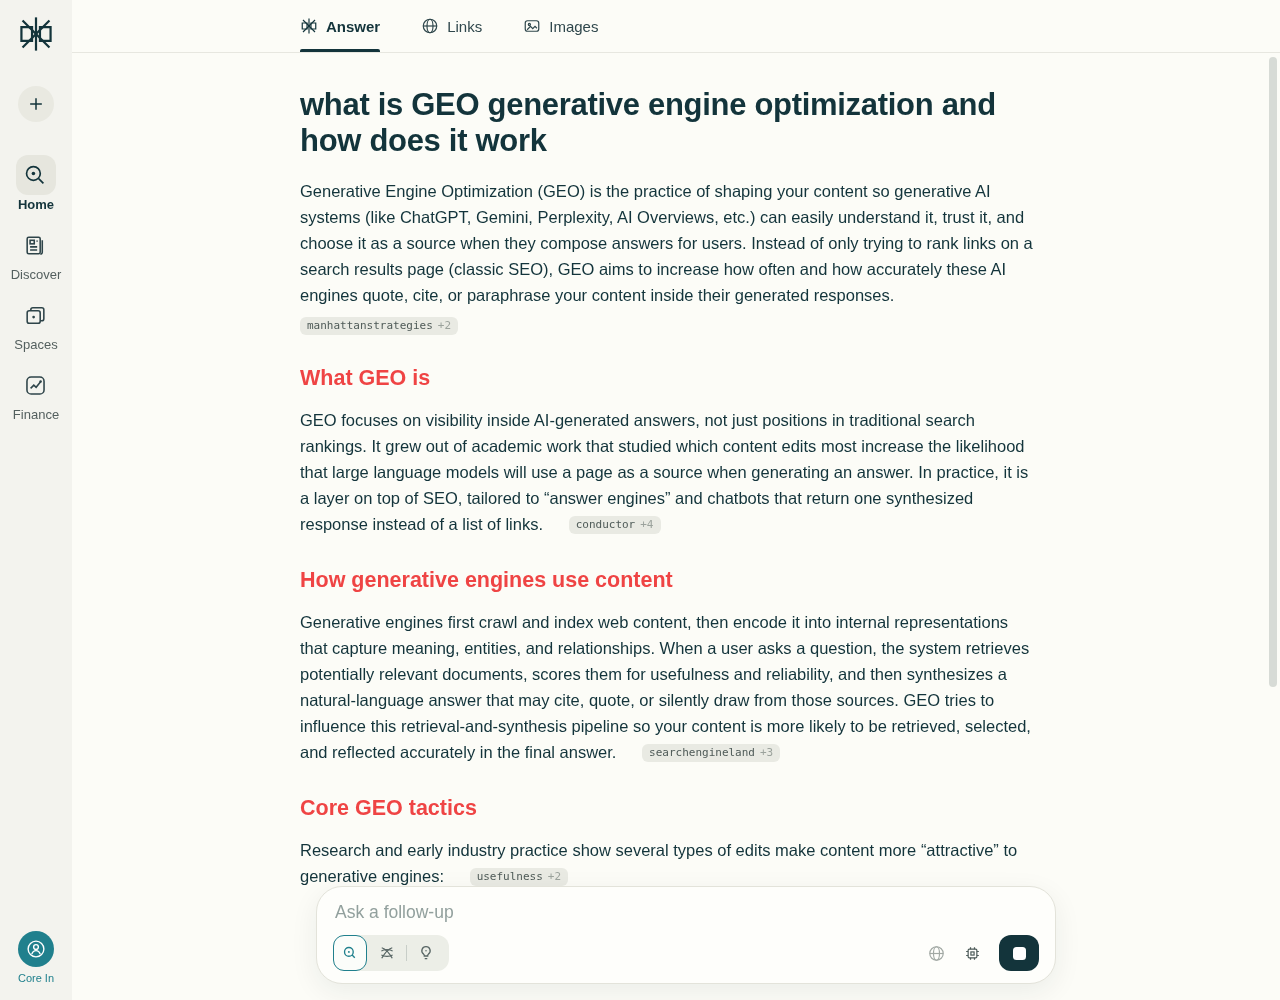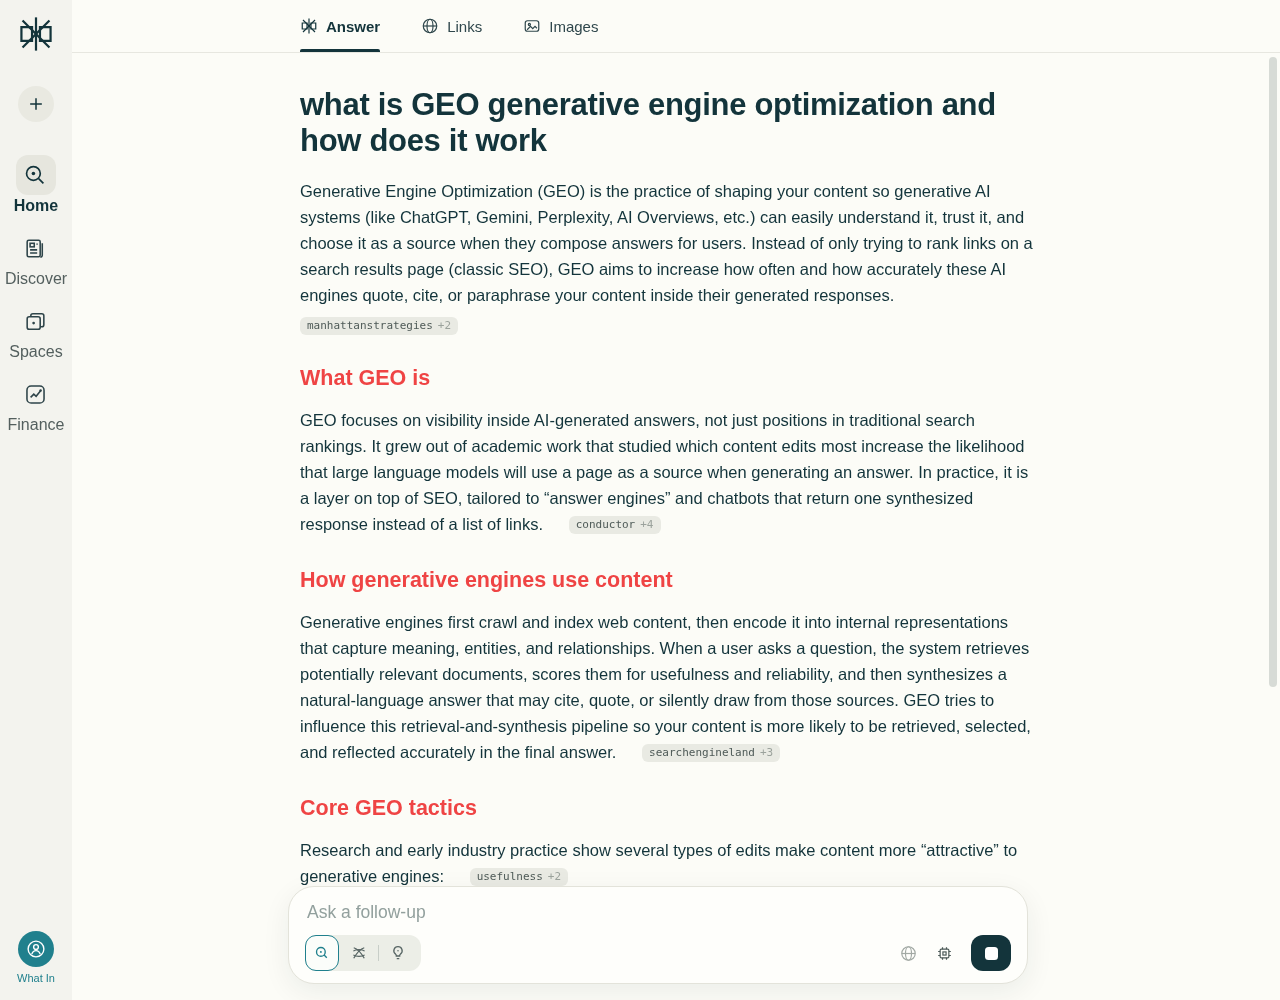--- a/index.html
+++ b/index.html
@@ -20,21 +20,21 @@
   .logo { width:42px; height:44px; color:#13343b; display:flex; align-items:center; justify-content:center; }
   .new-btn {
     margin-top:30px; width:36px; height:36px; border-radius:50%;
     background:#e9e9e1; border:none; color:#13343b;
     display:flex; align-items:center; justify-content:center; cursor:pointer;
   }
   .nav { margin-top:33px; display:flex; flex-direction:column; align-items:center; }
   .nav-item { display:flex; flex-direction:column; align-items:center; gap:2px; cursor:pointer; margin-bottom:13px; }
   .nav-icon-box { width:40px; height:40px; border-radius:12px; display:flex; align-items:center; justify-content:center; color:#2e4449; }
   .nav-item.active .nav-icon-box { background:#e6e6de; color:#13343b; }
-  .nav-label { font-size:16px; color:#535f5e; }
+  .nav-label { font-size:13px; color:#535f5e; }
   .nav-item.active .nav-label { color:#13343b; font-weight:bold; }
   .signin { position:absolute; bottom:16px; left:0; right:0; display:flex; flex-direction:column; align-items:center; gap:5px; cursor:pointer; }
   .signin-circle { width:36px; height:36px; border-radius:50%; background:#20808d; color:#ffffff; display:flex; align-items:center; justify-content:center; }
   .signin-label { font-size:11px; color:#20808d; }
 
   
   .main { flex:1; position:relative; height:1000px; overflow:hidden; background:#fcfcf7; }
   .tabsbar {
     height:53px; border-bottom:1px solid #e7e7e0;
     display:flex; align-items:stretch; padding-left:228px; gap:41px;
@@ -58,21 +58,21 @@
     font-family:"DejaVu Sans Mono", monospace; font-size:11px; line-height:13px;
     white-space:nowrap; cursor:pointer; vertical-align:2px; margin-left:21px;
   }
   .cite-src { color:#4e5a57; }
   .cite-count { color:#9ba29c; }
   .cite-row { margin-top:9px; width:740px; }
   .cite-row .cite { margin-left:0; }
 
   
   .followup {
-    position:absolute; left:216px; top:886px; width:740px; height:98px;
+    position:absolute; left:244px; top:886px; width:740px; height:98px;
     background:#fefefb; border:1px solid #e3e3da; border-radius:26px;
     box-shadow:0 8px 28px rgba(20,40,40,0.07);
     padding:13px 16px 12px; display:flex; flex-direction:column; justify-content:space-between;
   }
   .ask-input {
     border:none; outline:none; background:transparent;
     font-family:"Liberation Sans", sans-serif; font-size:17.5px; color:#13343b; padding:2px;
   }
   .ask-input::placeholder { color:#92a09d; }
   .controls { display:flex; align-items:center; }
@@ -168,21 +168,21 @@
     </nav>
 
     <div class="signin">
       <div class="signin-circle">
         <svg viewBox="0 0 24 24" width="22" height="22" fill="none" stroke="currentColor" stroke-width="1.5">
           <circle cx="12" cy="12" r="8.6"></circle>
           <circle cx="12" cy="9.8" r="2.6"></circle>
           <path d="M7.4 17.6c.9-2.6 2.7-3.8 4.6-3.8s3.7 1.2 4.6 3.8"></path>
         </svg>
       </div>
-      <span class="signin-label">What In</span>
+      <span class="signin-label">Core In</span>
     </div>
   </aside>
 
   <div class="main">
 
     <header class="tabsbar">
       <div class="tab active">
         <span style="display:flex">
           <svg viewBox="0 0 24 24" fill="none" stroke="currentColor" stroke-width="1.6">
             <path d="M12 2v20"></path>

